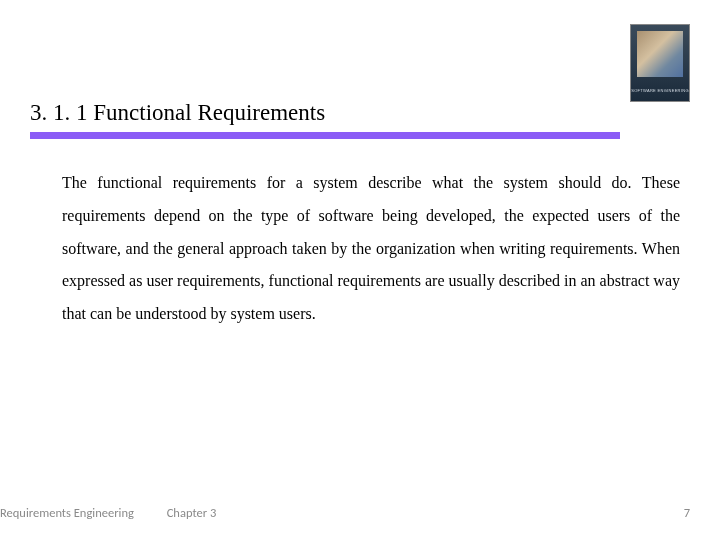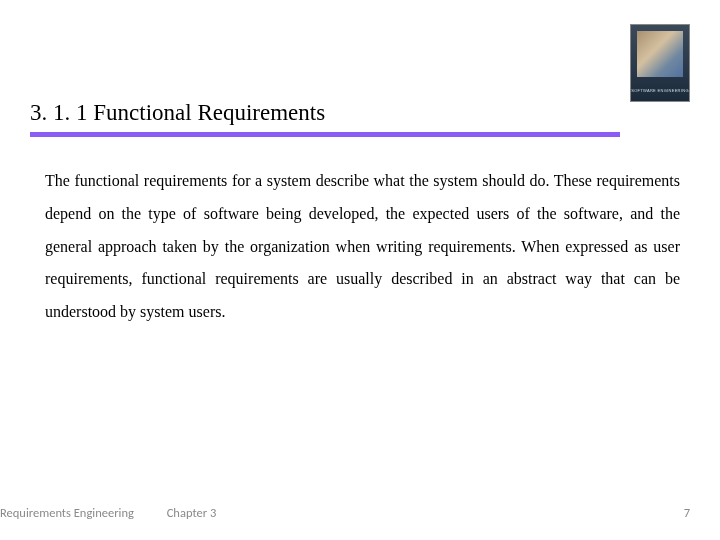--- a/index.html
+++ b/index.html
@@ -47,25 +47,25 @@
     font-size: 4px;
     color: #d0d8e0;
     font-family: Arial, sans-serif;
     letter-spacing: 0.3px;
   }
   .title {
     font-size: 23px;
     color: #000;
     font-weight: normal;
     padding-bottom: 6px;
-    border-bottom: 5px solid #8b5cf6;
+    border-bottom: 7px solid #8b5cf6;
     margin-right: 70px;
   }
   .body-text {
-    padding: 28px 40px 0 45px;
+    padding: 28px 40px 0 62px;
     font-size: 16px;
     line-height: 2.05;
     color: #000;
     text-align: justify;
   }
   .body-text p {
     margin-bottom: 0;
   }
   .footer {
     position: absolute;

